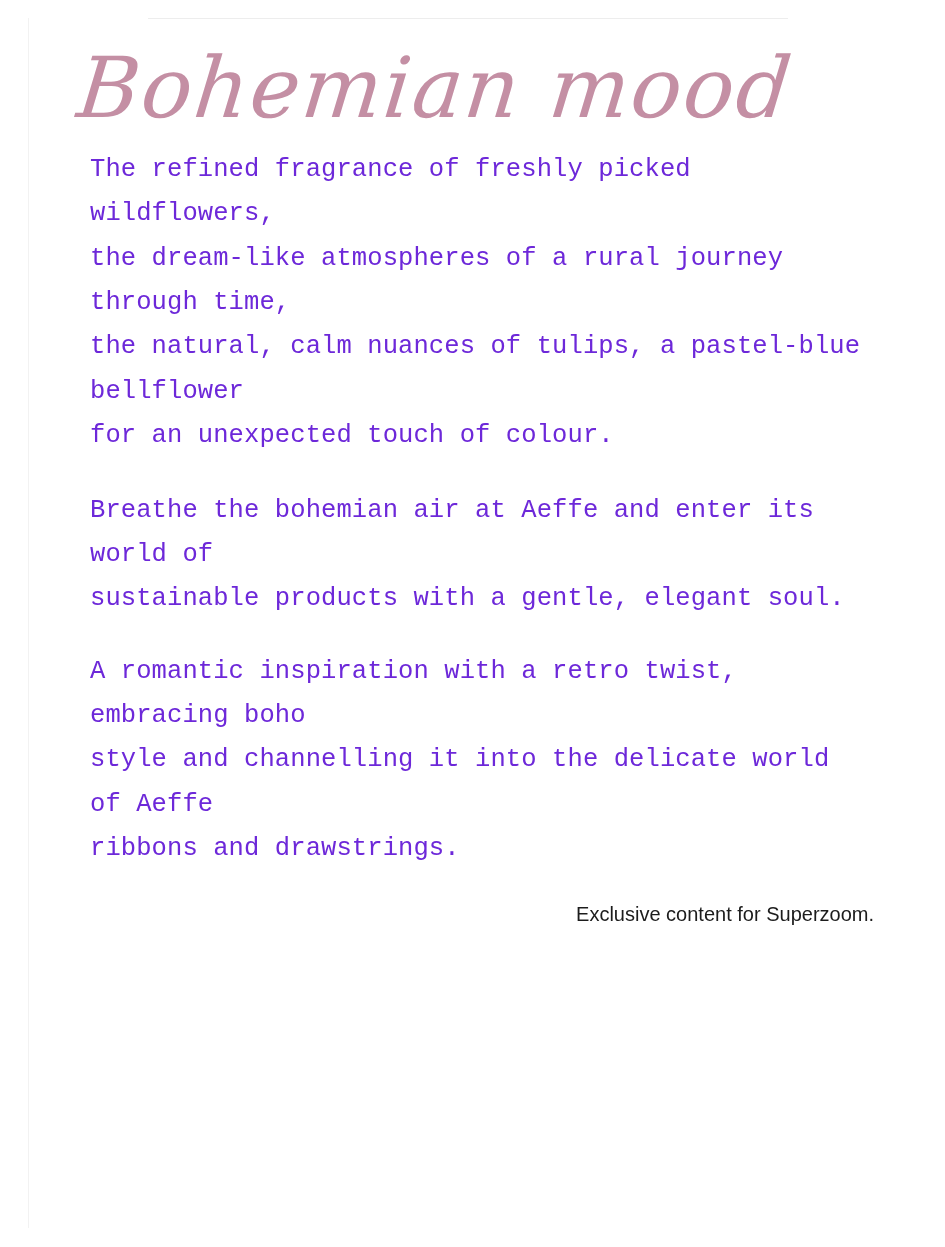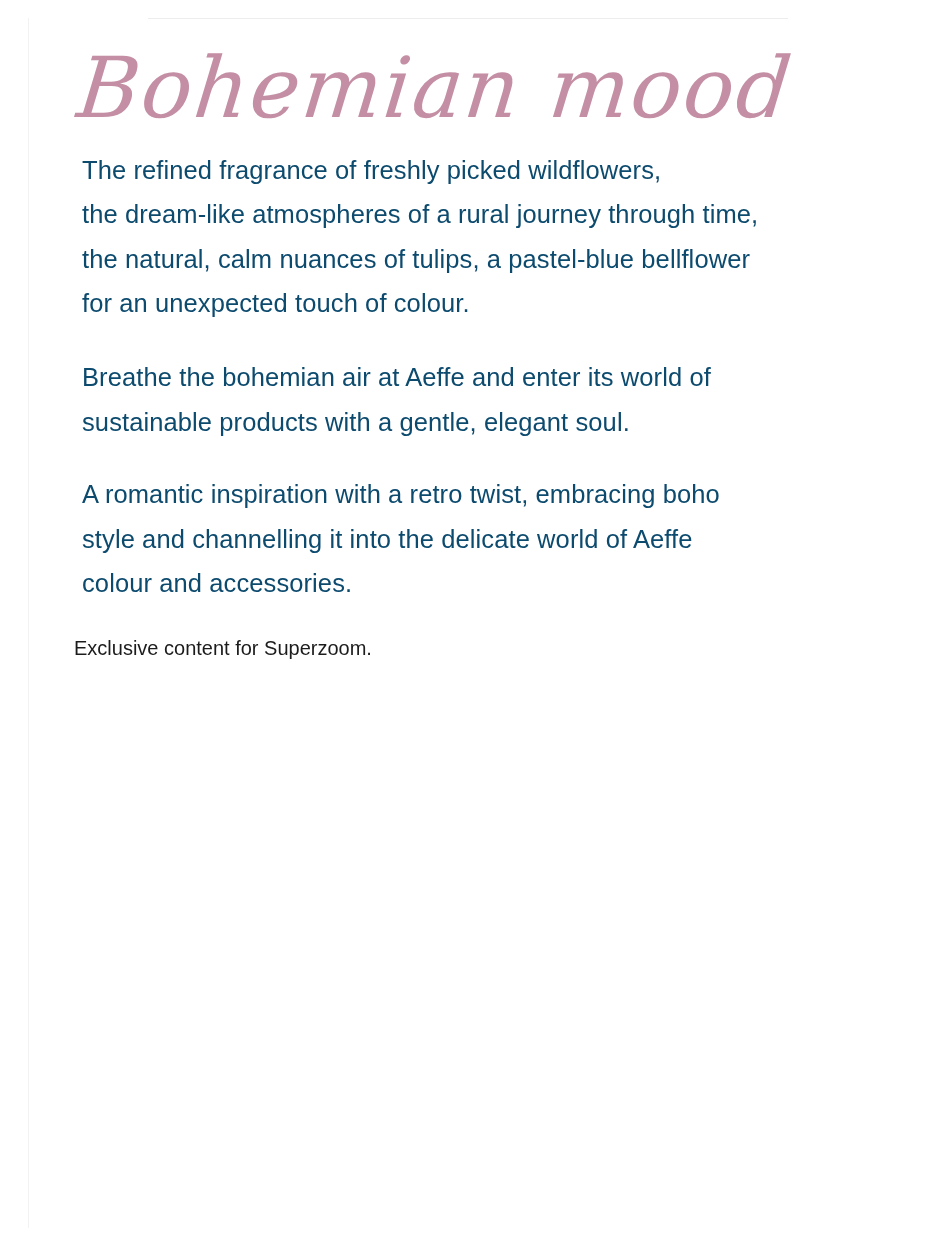--- a/index.html
+++ b/index.html
@@ -60,35 +60,37 @@
     color: #c48fa4;
     margin: 0 0 18px 0;
     white-space: nowrap;
     transform: skewX(-6deg);
     transform-origin: left bottom;
   }
 
   .body-block {
     font-size: 25.5px;
     line-height: 1.74;
-    color: #0c4a6e;
+    color: #6d28d9;
     font-weight: 400;
     letter-spacing: 0.1px;
-    margin: 0 0 28px 8px;
+    margin: 0 0 28px 16px;
     white-space: pre-line;
+    font-family: Liberation Mono, monospace;
   }
   .body-block.first {
     margin-bottom: 30px;
   }
 
   .footnote {
     font-size: 20px;
     line-height: 1.5;
     color: #1c1c1c;
     margin: 10px 0 0 0;
+    text-align: right;
   }
 </style>
 </head>
 <body>
 
 <div class="page">
 
   <div class="top-rule"></div>
   <div class="left-rule"></div>
 
@@ -101,18 +103,18 @@
 the natural, calm nuances of tulips, a pastel-blue bellflower
 for an unexpected touch of colour.</p>
 
     <p class="body-block">Breathe the bohemian air at Aeffe and enter its world of
 sustainable products with a gentle, elegant soul.</p>
 
 
 
     <p class="body-block">A romantic inspiration with a retro twist, embracing boho
 style and channelling it into the delicate world of Aeffe
-colour and accessories.</p>
+ribbons and drawstrings.</p>
 
     <p class="footnote">Exclusive content for Superzoom.</p>
 
   </div>
 </div>
 
 </body></html>

